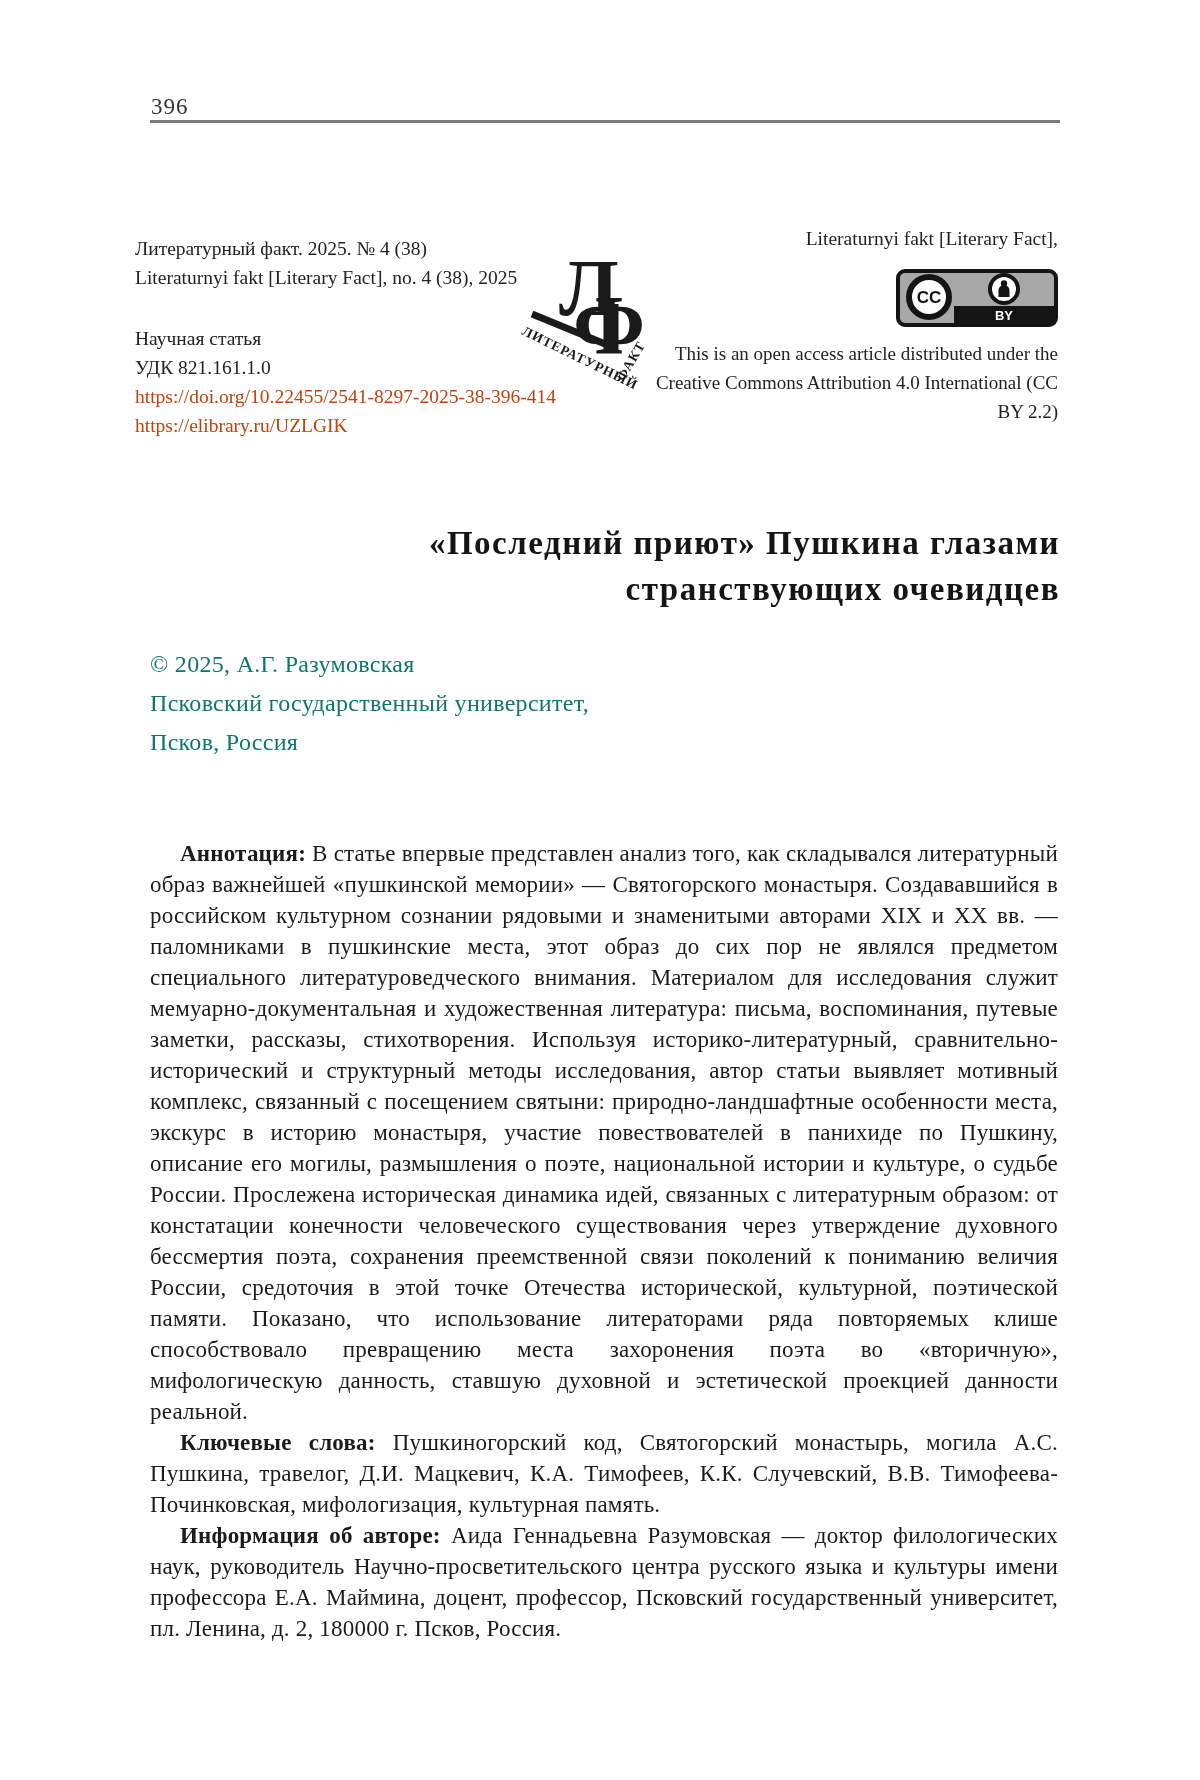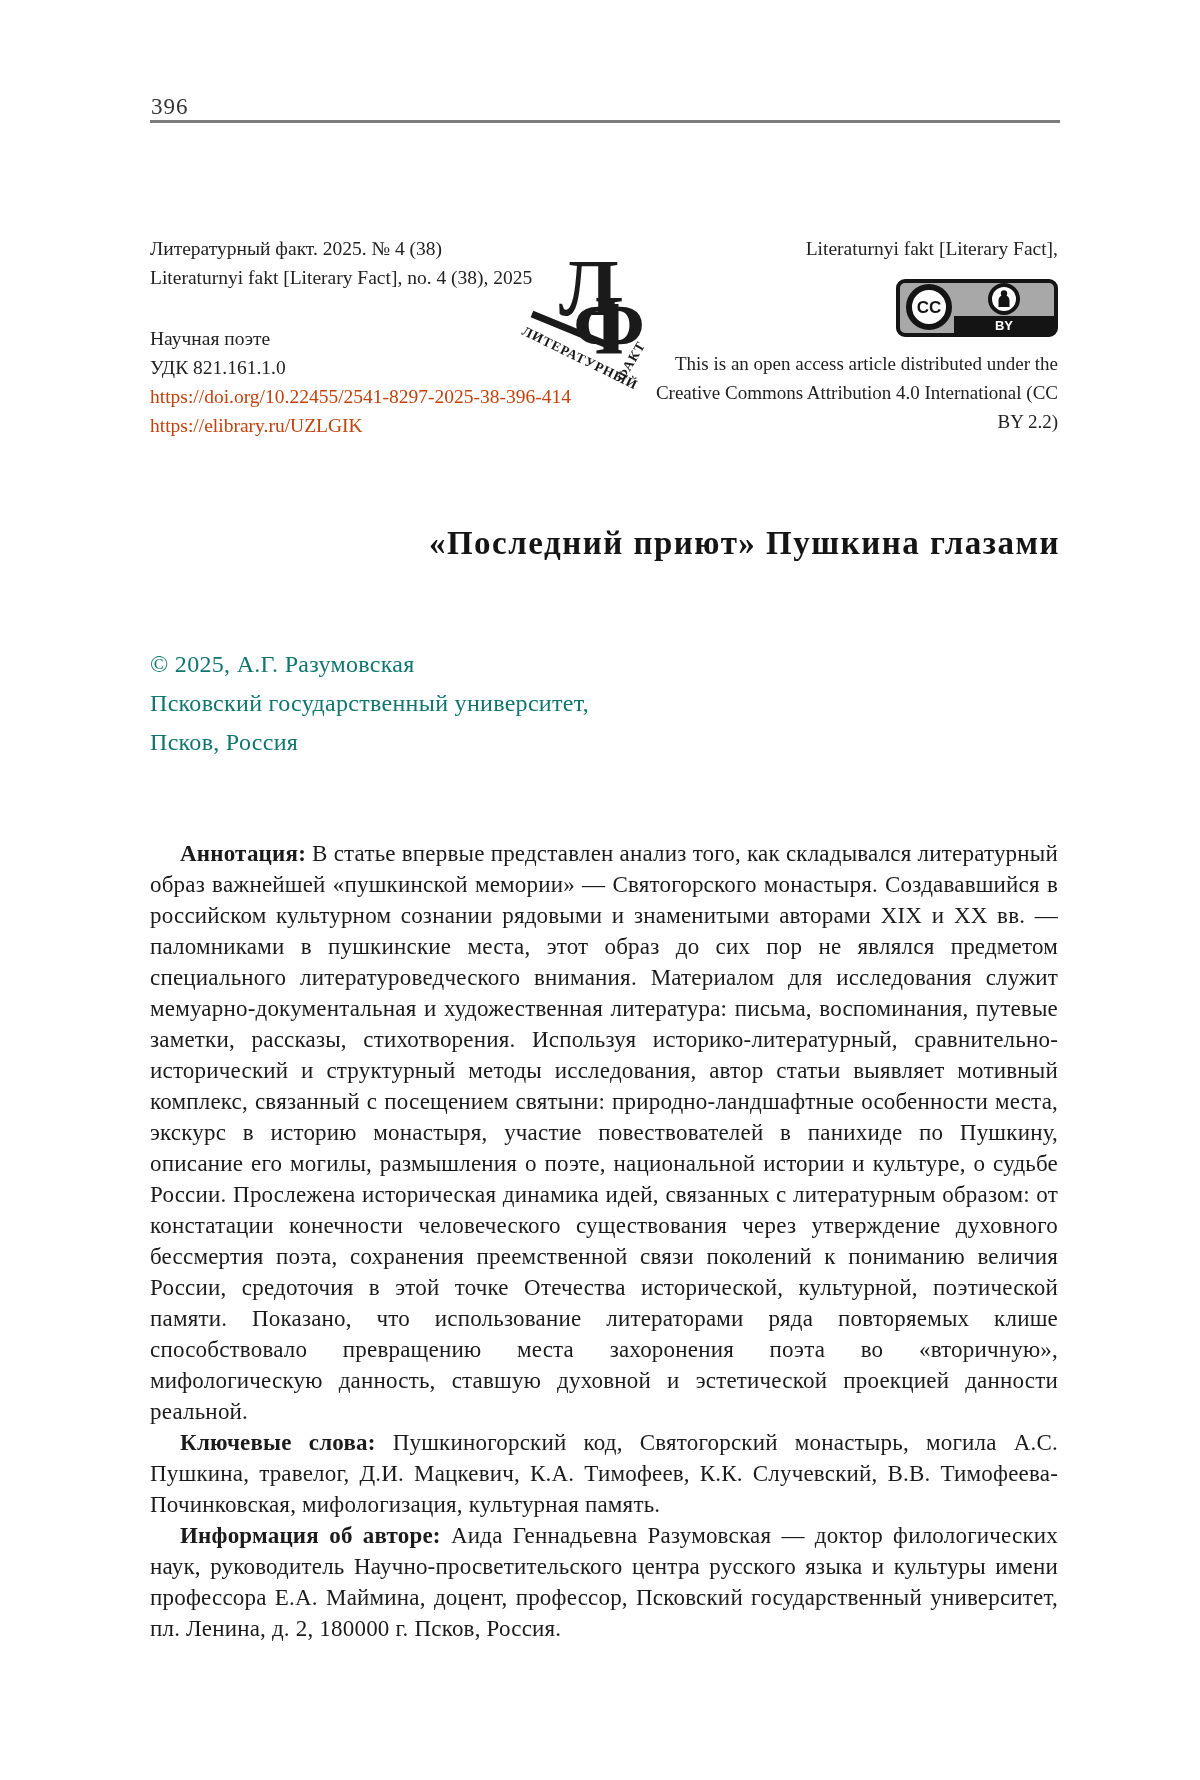--- a/index.html
+++ b/index.html
@@ -9,26 +9,26 @@
     -webkit-font-smoothing:antialiased;
   }
   .page-number{
     position:absolute;left:151px;top:94px;font-size:23px;letter-spacing:1px;color:#333;
   }
   .top-rule{
     position:absolute;left:150px;top:120px;width:910px;height:3px;background:#7c7c7c;
   }
   
   .meta-left{
-    position:absolute;left:150px;top:234px;width:480px;
+    position:absolute;left:135px;top:234px;width:480px;
     font-size:19.5px;line-height:29px;color:#222;
   }
   .meta-left .gap{height:32px;}
   .meta-right{
-    position:absolute;right:142px;top:234px;width:460px;text-align:right;
+    position:absolute;right:142px;top:224px;width:460px;text-align:right;
     font-size:19.5px;line-height:29px;color:#222;
   }
   .badge-row{display:flex;justify-content:flex-end;margin-top:16px;}
   .license-note{
     margin-top:12px;margin-left:auto;width:420px;
     font-size:19px;line-height:29px;text-align:right;color:#222;
   }
   .logo-wrap{position:absolute;left:497px;top:222px;width:185px;height:168px;}
   
   .title-block{
@@ -52,21 +52,21 @@
 </head>
 <body>
 
 <div class="page-number">396</div>
 <div class="top-rule"></div>
 
 <div class="meta-left">
   <div>Литературный факт. 2025. № 4 (38)</div>
   <div>Literaturnyi fakt [Literary Fact], no. 4 (38), 2025</div>
   <div class="gap"></div>
-  <div>Научная поэте</div>
+  <div>Научная статья</div>
   <div>УДК 821.161.1.0</div>
   <div><a class="plain">https://doi.org/10.22455/2541-8297-2025-38-396-414</a></div>
   <div><a class="plain">https://elibrary.ru/UZLGIK</a></div>
 </div>
 
 <div class="logo-wrap">
   <svg width="185" height="168" viewBox="0 0 185 168">
     <path d="M35 92 L118 126 L118 82" fill="none" stroke="#1a1a1a" stroke-width="7"></path>
     <text x="62" y="93" font-family="Liberation Serif, serif" font-weight="bold" font-size="80" fill="#1a1a1a">Л</text>
     <text x="76" y="132" font-family="Liberation Serif, serif" font-weight="bold" font-size="84" fill="#1a1a1a">Ф</text>
@@ -91,20 +91,21 @@
         <circle cx="108" cy="14.5" r="3.2" fill="#141414"></circle>
         <path d="M102.5 28 v-6.5 a5.5 5.5 0 0 1 11 0 V28 Z" fill="#141414"></path>
       </g>
     </svg>
   </div>
   <div class="license-note">This is an open access article distributed under the Creative Commons Attribution 4.0 International (CC BY 2.2)</div>
 </div>
 
 <div class="title-block">
   <div>«Последний приют» Пушкина глазами</div>
+  <div>странствующих очевидцев</div>
 </div>
 
 <div class="author-block">
   <div>© 2025, А.Г. Разумовская</div>
   <div>Псковский государственный университет,</div>
   <div>Псков, Россия</div>
 </div>
 
 <div class="body-block">
   <p><span class="lbl">Аннотация: </span><span>В статье впервые представлен анализ того, как складывался литературный образ важнейшей «пушкинской мемории» — Святогорского монастыря. Создававшийся в российском культурном сознании рядовыми и знаменитыми авторами XIX и XX вв. — паломниками в пушкинские места, этот образ до сих пор не являлся предметом специального литературоведческого внимания. Материалом для исследования служит мемуарно-документальная и художественная литература: письма, воспоминания, путевые заметки, рассказы, стихотворения. Используя историко-литературный, сравнительно-исторический и структурный методы исследования, автор статьи выявляет мотивный комплекс, связанный с посещением святыни: природно-ландшафтные особенности места, экскурс в историю монастыря, участие повествователей в панихиде по Пушкину, описание его могилы, размышления о поэте, национальной истории и культуре, о судьбе России. Прослежена историческая динамика идей, связанных с литературным образом: от констатации конечности человеческого существования через утверждение духовного бессмертия поэта, сохранения преемственной связи поколений к пониманию величия России, средоточия в этой точке Отечества исторической, культурной, поэтической памяти. Показано, что использование литераторами ряда повторяемых клише способствовало превращению места захоронения поэта во «вторичную», мифологическую данность, ставшую духовной и эстетической проекцией данности реальной.</span></p>

